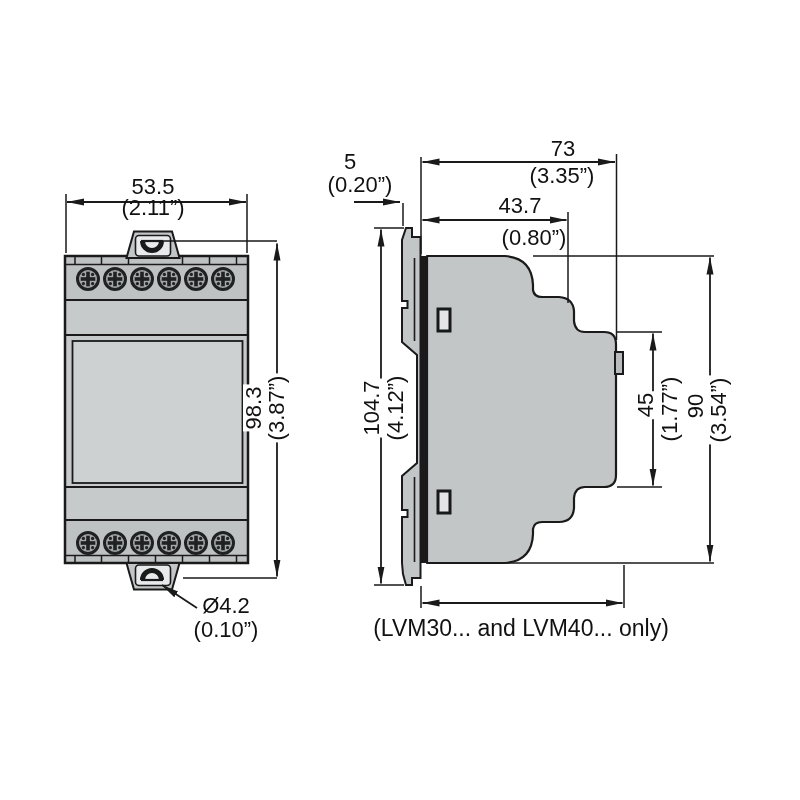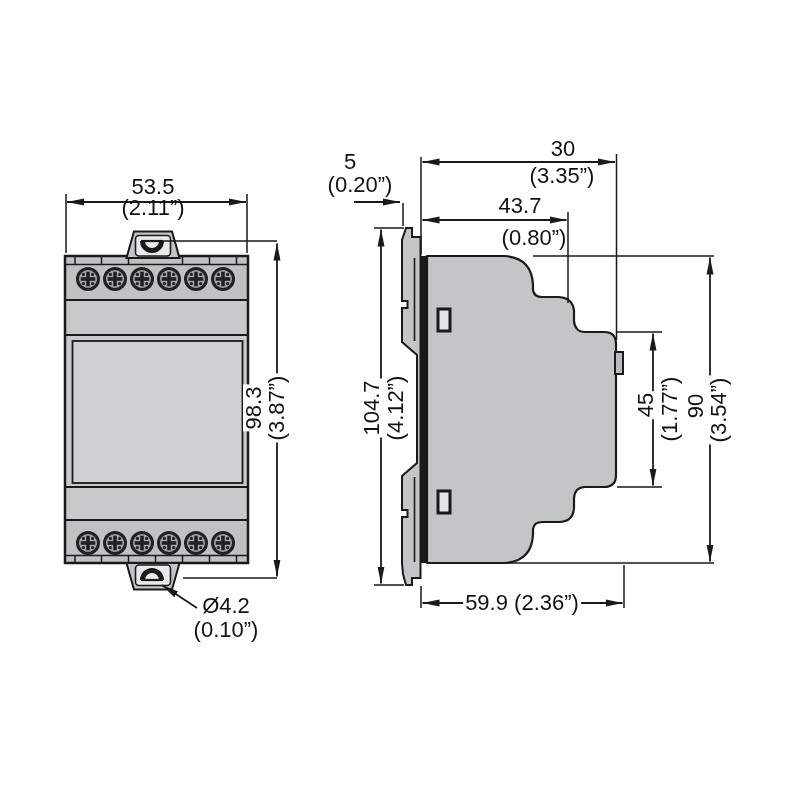--- a/index.html
+++ b/index.html
@@ -116,26 +116,26 @@
 
 <div class="lbl nobg" style="left:153px;top:187px">53.5</div>
 <div class="lbl nobg" style="left:153px;top:208px">(2.11”)</div>
 <div class="lbl rot" style="left:254px;top:408px">98.3</div>
 <div class="lbl rot" style="left:277px;top:408px">(3.87”)</div>
 <div class="lbl nobg" style="left:226px;top:606px">Ø4.2</div>
 <div class="lbl nobg" style="left:226px;top:630px">(0.10”)</div>
 
 <div class="lbl nobg" style="left:350px;top:162px">5</div>
 <div class="lbl nobg" style="left:360px;top:185px">(0.20”)</div>
-<div class="lbl nobg" style="left:563px;top:149px">30</div>
+<div class="lbl nobg" style="left:563px;top:149px">73</div>
 <div class="lbl nobg" style="left:562px;top:176px">(3.35”)</div>
 <div class="lbl nobg" style="left:520px;top:206px">43.7</div>
 <div class="lbl nobg" style="left:534px;top:238px">(0.80”)</div>
 <div class="lbl rot" style="left:372px;top:408px">104.7</div>
 <div class="lbl rot" style="left:396px;top:408px">(4.12”)</div>
 <div class="lbl rot" style="left:646px;top:405px">45</div>
 <div class="lbl rot" style="left:670px;top:409px">(1.77”)</div>
 <div class="lbl rot" style="left:696px;top:406px">90</div>
 <div class="lbl rot" style="left:719px;top:410px">(3.54”)</div>
-<div class="lbl" style="left:522px;top:603px">59.9 (2.36”)</div>
 
+<div class="lbl caption nobg" style="left:521px;top:628px">(LVM30... and LVM40... only)</div>
 
 </div>
 
 </body></html>

